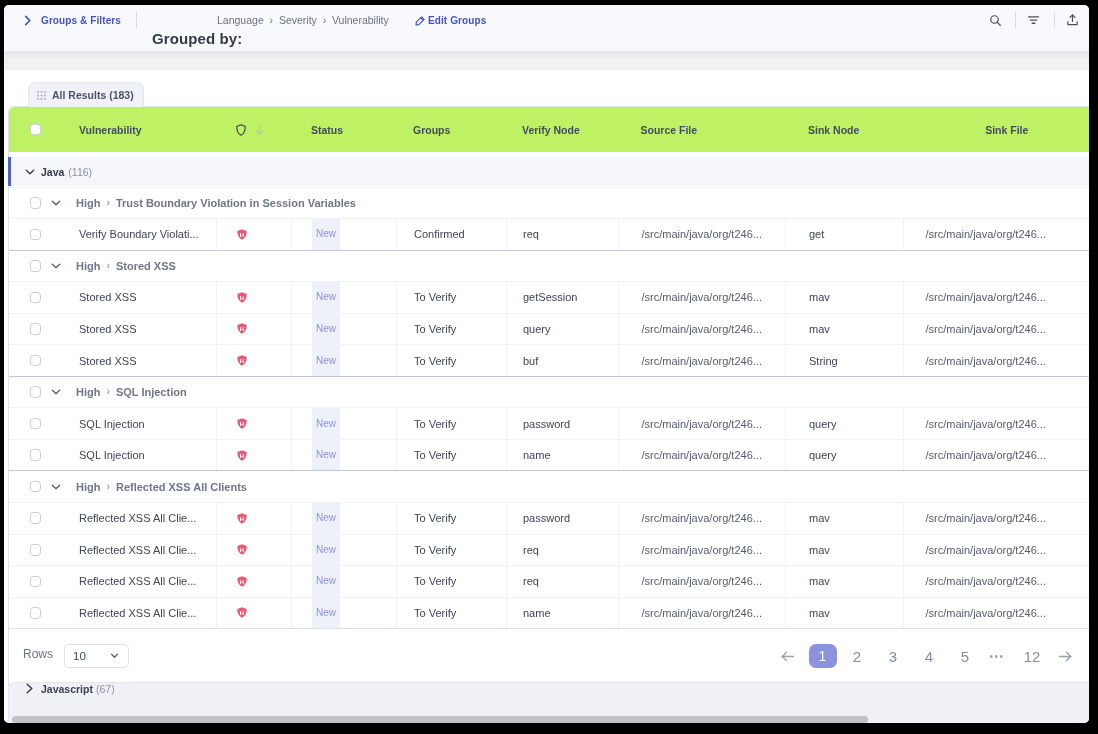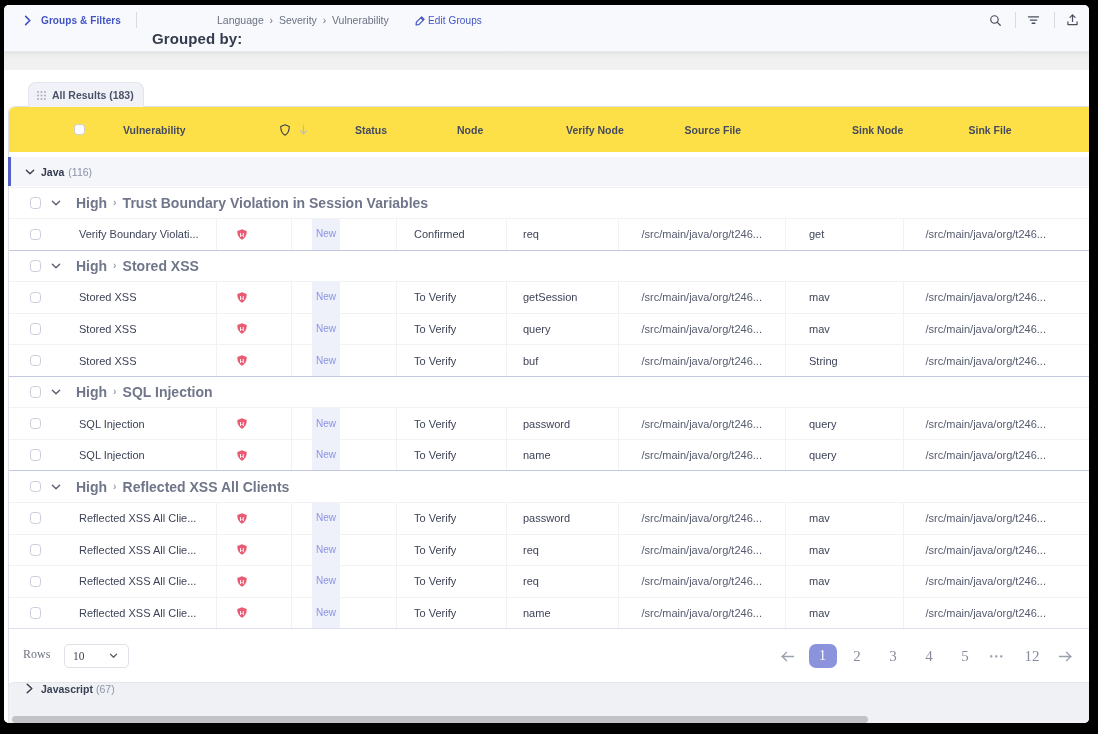--- a/index.html
+++ b/index.html
@@ -5,45 +5,45 @@
 * { margin:0; padding:0; box-sizing:border-box; }
 html,body { width:1098px; height:734px; background:#000; font-family:"Liberation Sans", sans-serif; overflow:hidden; }
 .app { position:absolute; left:4px; top:5px; width:1085px; height:718px; background:#fff; border-radius:5px; overflow:hidden; }
 .toolbar { position:absolute; left:0; top:0; width:100%; height:47px; background:#F8F9FC; border-bottom:1px solid #E7E9EE; box-shadow:0 1px 2px rgba(40,50,80,0.05); z-index:5; }
 .tb-item { position:absolute; top:0; height:30px; display:flex; align-items:center; }
 .grayband { position:absolute; left:0; top:47px; width:100%; height:18px; background:linear-gradient(#E9EAEB, #F1F1F1 45%); }
 .content { position:absolute; left:0; top:65px; width:100%; height:653px; background:#fff; }
 .tab { position:absolute; left:24px; top:12px; width:116px; height:25px; background:#F1F2F8; border:1px solid #E2E4EE; border-bottom:none; border-radius:8px 8px 0 0; display:flex; align-items:center; padding-left:8px; color:#4C5268; font-size:10.5px; font-weight:bold; white-space:nowrap; z-index:2; }
 .panel { position:absolute; left:4px; top:36px; width:1081px; border-top:1px solid #DFE1EC; border-left:1px solid #DFE1EC; border-radius:6px 0 0 0; background:#fff; }
 .grid { display:grid; grid-template-columns:207px 75px 105px 110px 111.5px 167.5px 117.5px auto; }
-.thead { height:45px; background:#fde047; border-radius:6px 0 0 0; align-items:center; color:#454B5E; font-size:10.5px; font-weight:bold;padding-left:44px; }
+.thead { height:45px; background:#bef264; border-radius:6px 0 0 0; align-items:center; color:#454B5E; font-size:10.5px; font-weight:bold; }
 .gap5 { height:5px; }
 .grouprow { height:29px; background:#F5F6F9; border-left:3px solid #5261C6; display:flex; align-items:center; margin-left:-1px; }
 .grouprow .gname { font-size:10.5px; font-weight:bold; color:#333A4E; margin-left:6px; }
 .grouprow .gcount { font-size:10.5px; color:#8A90A5; margin-left:4px; }
 .gap2 { height:0.5px; }
 .row { height:31.55px; align-items:center; position:relative; }
 .subrow { height:31.55px; display:flex; align-items:center; border-top:1px solid #F0F1F4; position:relative; }
 .subrow.blue { border-top:1px solid #C3C8E0; }
-.subrow .sev { font-size:14px; font-weight:bold; color:#70768A; }
+.subrow .sev { font-size:11px; font-weight:bold; color:#70768A; }
 .subrow .arr { font-size:10.5px; color:#9DA2B2; margin:0 6px; font-weight:bold; position:relative; top:-1px; }
 .datarow { border-top:1px solid #F1F2F5; font-size:11px; color:#3E4457; }
 .datarow > div + div { border-left:1px solid #F2F2F6; height:100%; display:flex; align-items:center; }
 .cell { padding-left:20px; white-space:nowrap; overflow:hidden; }
 .cell.c4 { padding-left:17px; }
 .cell.c5 { padding-left:16px; }
 .cell.c6 { padding-left:23px; color:#565C6F; }
 .cell.c7 { padding-left:23px; }
 .cell.c8 { padding-left:22px; color:#565C6F; }
 .vcell { position:relative; height:100%; display:flex; align-items:center; }
 .vlabel { position:absolute; left:70px; font-size:11px; color:#3E4457; white-space:nowrap; }
 .cb { position:absolute; left:20.5px; top:50%; margin-top:-5.75px; width:11.5px; height:11.5px; border:1px solid #C9CCDA; border-radius:3.5px; background:#fff; }
 .sevcell { display:flex; align-items:center; padding-left:20px; }
 .chip { display:inline-block; background:#EEF0FA; color:#8A94E4; border-radius:4px; font-size:10px; line-height:10px; padding:16px 4px; }
-.pagination { height:64px; border-top:1px solid #DCDFEE; border-bottom:1px solid #4c1d95; position:relative;font-family:Liberation Serif, serif; }
+.pagination { height:64px; border-top:1px solid #DCDFEE; border-bottom:1px solid #4c1d95; position:relative; }
 .jspanel { position:absolute; left:4px; top:612px; width:1081px; height:41px; background:#EFF1F5; border:1px solid #E4E6ED; border-bottom:none; border-right:none; border-radius:6px 0 0 0; }
 .jspanel .jrow { display:flex; align-items:flex-start; height:40px; }
 .hscroll { position:absolute; left:8px; top:711px; width:856px; height:6.5px; background:#C1C2C6; border-radius:4px; z-index:9; }
 .pgnum { width:28px; height:24px; display:flex; align-items:center; justify-content:center; font-size:15px; color:#878D9E; }
 .pgactive { background:#8A93DC; border-radius:7px; color:#fff; font-size:14px; }
 svg { display:block; }
 </style>
 </head>
 <body>
 <div class="app">
@@ -58,21 +58,21 @@
         <div style="width:1px; height:16px; background:#D9DBE2;"></div>
       </div>
     <div class="tb-item" style="left:148px; color:#353B4D; font-size:15px; font-weight:bold; letter-spacing:0.1px;margin-top:18px;">Grouped by:</div>
     <div class="tb-item" style="left:213px; color:#6A7183; font-size:10.5px;">Language&nbsp; ›&nbsp; Severity&nbsp; ›&nbsp; Vulnerability</div>
     <div class="tb-item" style="left:411px;">
       <svg width="11" height="11" viewBox="0 0 13 13" fill="none" stroke="#4254C5" stroke-width="1.4" stroke-linejoin="round">
           <path d="M7.8 2.2 L10.8 5.2 L4.6 11.4 L1.3 11.7 L1.6 8.4 Z"></path>
           <path d="M6.8 3.2 L9.8 6.2"></path>
         </svg>
     </div>
-    <div class="tb-item" style="left:424px; color:#4254C5; font-size:10px; font-weight:normal; letter-spacing:0.1px;">Edit Groups</div>
+    <div class="tb-item" style="left:424px; color:#4254C5; font-size:10px; font-weight:bold; letter-spacing:0.1px;">Edit Groups</div>
     <div class="tb-item" style="left:985px;">
       <svg width="13" height="13" viewBox="0 0 15 15" fill="none" stroke="#4A4F5E" stroke-width="1.4" stroke-linecap="round">
           <circle cx="6.3" cy="6.3" r="4.3"></circle>
           <path d="M9.6 9.6 L13 13"></path>
         </svg>
     </div>
     <div class="tb-item" style="left:1011px;">
         <div style="width:1px; height:16px; background:#D9DBE2;"></div>
       </div>
     <div class="tb-item" style="left:1023px;">
@@ -118,25 +118,25 @@
         <div style="display:flex; align-items:center; padding-left:20px;">
           <svg width="10" height="12" viewBox="0 0 11 13" fill="none" stroke="#3A3F4E" stroke-width="1.2" stroke-linejoin="round">
               <path d="M5.5 0.8 L10.2 2.6 C10.2 7 9 10.3 5.5 12.2 C2 10.3 0.8 7 0.8 2.6 Z"></path>
             </svg>
           <svg width="9" height="11" viewBox="0 0 10 12" fill="none" stroke="#B9BCC8" stroke-width="1.3" stroke-linecap="round" stroke-linejoin="round" style="margin-left:9px;">
               <path d="M5 1 V10.5"></path>
               <path d="M1.8 7.5 L5 10.8 L8.2 7.5"></path>
             </svg>
         </div>
         <div class="cell">Status</div>
-        <div class="cell c4">Node</div>
+        <div class="cell c4">Groups</div>
         <div class="cell c5">Verify Node</div>
         <div class="cell c6" style="color:#454B5E;">Source File</div>
         <div class="cell c7">Sink Node</div>
-        <div class="cell c8" style="color:#454B5E;">Sink File</div>
+        <div class="cell c8" style="color:#454B5E;text-align:center;">Sink File</div>
       </div>
       <div class="gap5"></div>
       <div class="grouprow">
         <svg width="10" height="10" viewBox="0 0 11 11" fill="none" stroke="#3A3F4E" stroke-width="1.5" stroke-linecap="round" stroke-linejoin="round" style="margin-left:14px;">
             <path d="M1.5 3.5 L5.5 7.5 L9.5 3.5"></path>
           </svg>
         <span class="gname">Java</span>
           <span class="gcount">(116)</span>
       </div>
       <div class="gap2"></div>

